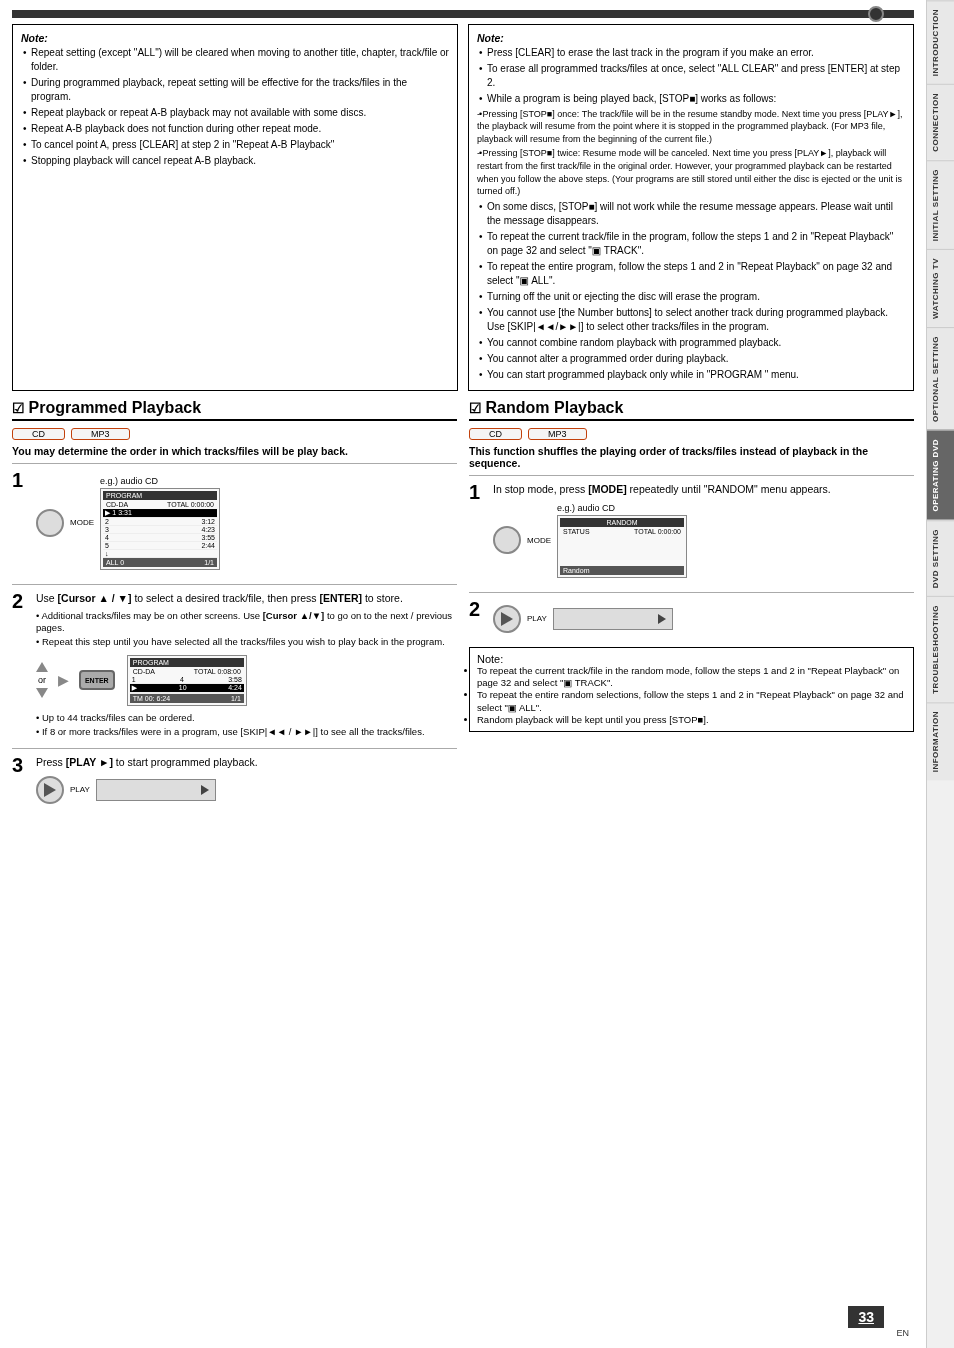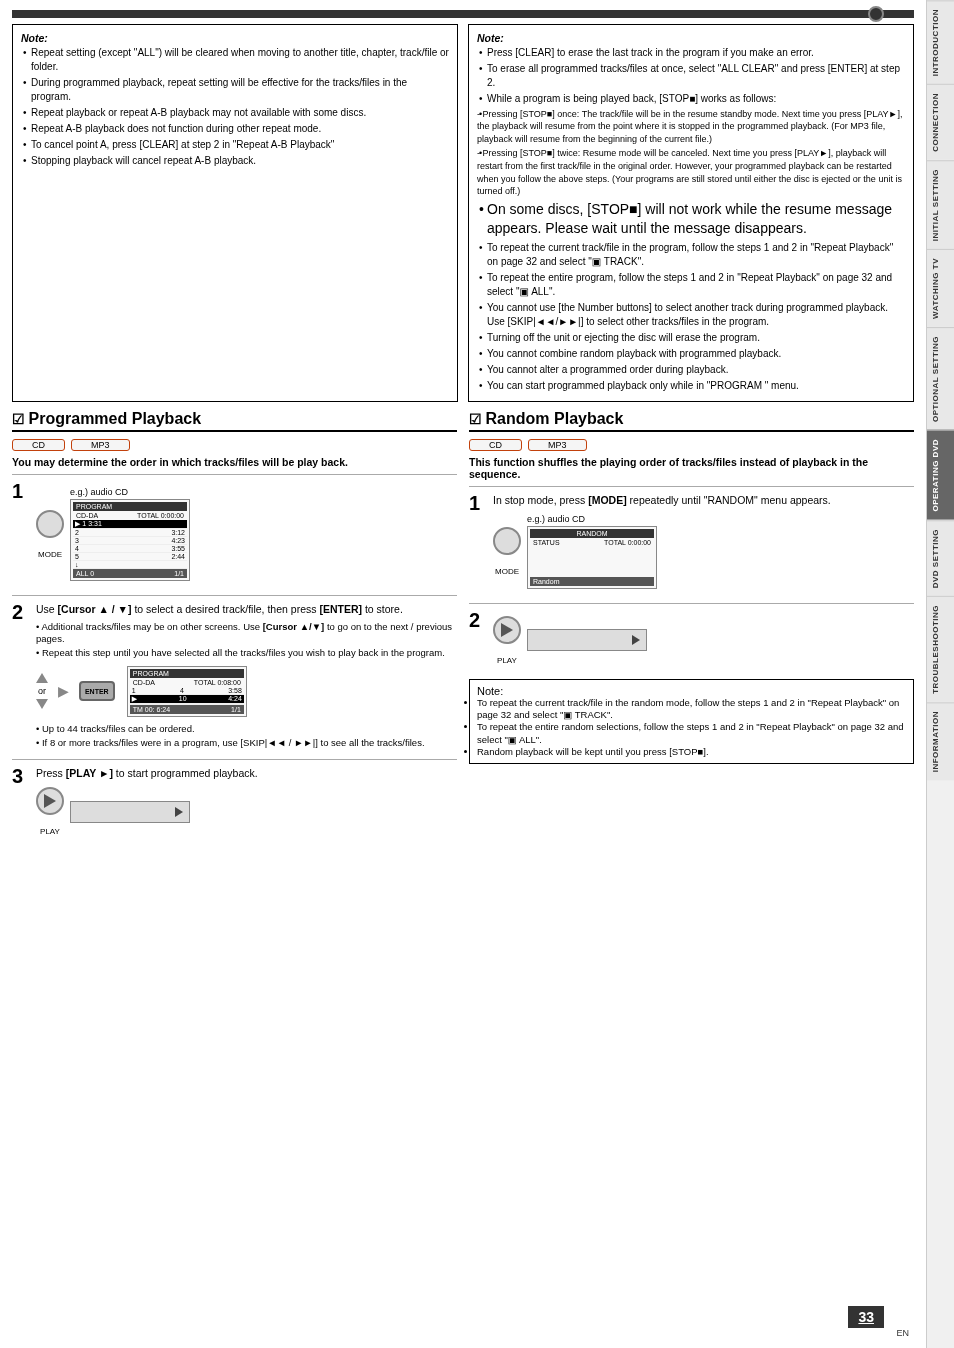--- a/index.html
+++ b/index.html
@@ -143,23 +143,23 @@
     }
     .bold { font-weight: bold; }
     .diagram-row {
       display: flex;
       align-items: center;
       gap: 6px;
       margin: 6px 0;
     }
     .mode-button {
       display: flex;
-      flex-direction: column;
-      align-items: center;
-      gap: 12px;
+      flex-direction: row;
+      align-items: center;
+      gap: 6px;
     }
     .circle-btn {
       width: 28px;
       height: 28px;
       border-radius: 50%;
       background: #ddd;
       border: 2px solid #888;
       display: flex;
       align-items: center;
       justify-content: center;
@@ -338,25 +338,25 @@
       </div>
 
       <div class="note-box">
         <div class="note-title">Note:</div>
         <ul>
           <li>Press [CLEAR] to erase the last track in the program if you make an error.</li>
           <li>To erase all programmed tracks/files at once, select "ALL CLEAR" and press [ENTER] at step 2.</li>
           <li>While a program is being played back, [STOP■] works as follows:</li>
           <li style="list-style:none; padding-left:0; font-size:9px;">- Pressing [STOP■] once: The track/file will be in the resume standby mode. Next time you press [PLAY►], the playback will resume from the point where it is stopped in the programmed playback. (For MP3 file, playback will resume from the beginning of the current file.)</li>
           <li style="list-style:none; padding-left:0; font-size:9px;">- Pressing [STOP■] twice: Resume mode will be canceled. Next time you press [PLAY►], playback will restart from the first track/file in the original order. However, your programmed playback can be restarted when you follow the above steps. (Your programs are still stored until either the disc is ejected or the unit is turned off.)</li>
-          <li style="font-size:14px;">On some discs, [STOP■] will not work while the resume message appears. Please wait until the message disappears.</li>
+          <li style="font-size:10px;">On some discs, [STOP■] will not work while the resume message appears. Please wait until the message disappears.</li>
           <li>To repeat the current track/file in the program, follow the steps 1 and 2 in "Repeat Playback" on page 32 and select "▣ TRACK".</li>
           <li>To repeat the entire program, follow the steps 1 and 2 in "Repeat Playback" on page 32 and select "▣ ALL".</li>
+          <li>Turning off the unit or ejecting the disc will erase the program.</li>
           <li>You cannot use [the Number buttons] to select another track during programmed playback. Use [SKIP|◄◄/►►|] to select other tracks/files in the program.</li>
-          <li>Turning off the unit or ejecting the disc will erase the program.</li>
           <li>You cannot combine random playback with programmed playback.</li>
           <li>You cannot alter a programmed order during playback.</li>
           <li>You can start programmed playback only while in "PROGRAM " menu.</li>
         </ul>
       </div>
     </div>
 
     <div class="columns">
 
       <div class="left-col">

